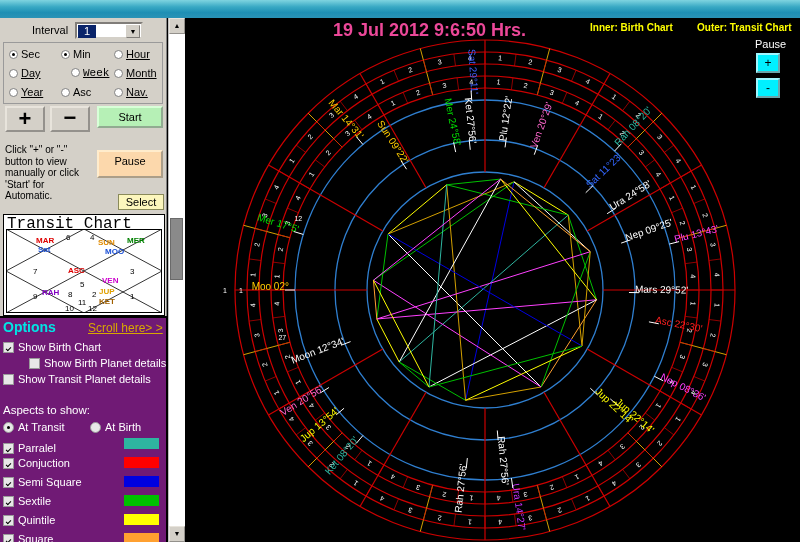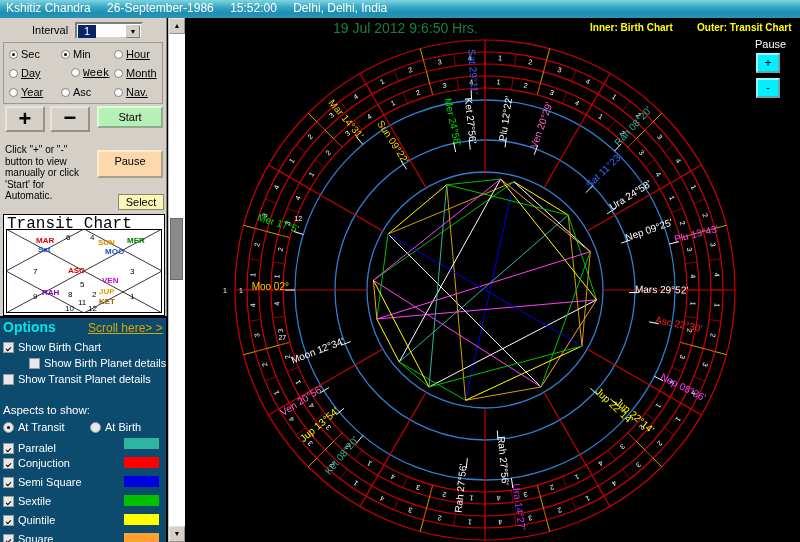--- a/index.html
+++ b/index.html
@@ -50,21 +50,21 @@
     line-height:14px;font-size:11px;}
 
   .transitbox{position:absolute;left:3px;top:196px;width:160px;height:100px;background:#fff;
     border:1px solid #000;}
   .tc-title{position:absolute;left:3px;top:0px;font-size:16px;color:#000;font-family:Liberation Mono, monospace;}
   .tc-svgwrap{position:absolute;left:2px;top:14px;width:156px;height:84px;}
   .tc-txt{font-size:8px;font-weight:bold;font-family:"Liberation Sans",sans-serif;}
   .tc-num{font-size:8px;fill:#000;font-family:"Liberation Sans",sans-serif;}
 
   
-  .options{position:absolute;left:0;top:300px;width:166px;height:224px;background:#0c4a6e;}
+  .options{position:absolute;left:0;top:300px;width:166px;height:224px;background:#701a75;}
   .opt-title{position:absolute;left:3px;top:1px;font-size:14px;font-weight:bold;color:#00e5e5;}
   .opt-scroll{position:absolute;left:88px;top:3px;font-size:12px;color:#d8a800;cursor:pointer;text-decoration:underline;}
   .chk{position:absolute;font-size:11px;color:#ffffff;white-space:nowrap;}
   .chk .box{display:inline-block;width:11px;height:11px;background:#e8e8e8;border:1px solid #9a9a9a;
     vertical-align:-2px;margin-right:4px;box-sizing:border-box;position:relative;}
   .chk.on .box:after{content:"";position:absolute;left:2px;top:4px;width:4px;height:2px;
     border-left:1.5px solid #000;border-bottom:1.5px solid #000;transform:rotate(-45deg);}
   .aspects-lbl{position:absolute;left:3px;top:86px;font-size:11.5px;color:#fff;}
   .radio2{position:absolute;font-size:11px;color:#fff;white-space:nowrap;}
   .radio2 .dot{display:inline-block;width:11px;height:11px;border:1px solid #9a9a9a;border-radius:50%;
@@ -75,45 +75,39 @@
 
   
   .vscroll{position:absolute;left:168px;top:18px;width:16px;height:524px;background:#fff;
     border-left:1px solid #c0c0c0;border-right:1px solid #c0c0c0;}
   .vs-arrow{position:absolute;left:0;width:16px;height:16px;background:#d4d0c8;
     border:1px outset #e8e4dc;box-sizing:border-box;font-size:7px;text-align:center;line-height:14px;color:#000;}
   .vs-thumb{position:absolute;left:1px;top:200px;width:13px;height:62px;background:#8a8a8a;border:1px solid #6a6a6a;box-sizing:border-box;}
 
   
   .chartarea{position:absolute;left:185px;top:18px;width:615px;height:524px;background:#000;overflow:hidden;}
-  .chart-date{position:absolute;left:148px;top:2px;font-size:14px;font-weight:normal;color:#15803d;white-space:nowrap;}
+  .chart-date{position:absolute;left:148px;top:2px;font-size:18px;font-weight:bold;color:#ec4899;white-space:nowrap;}
   .chart-inner-lbl{position:absolute;left:405px;top:4px;font-size:10px;font-weight:bold;color:#ffff00;}
   .chart-outer-lbl{position:absolute;left:512px;top:4px;font-size:10px;font-weight:bold;color:#ffff00;}
   .zoom-lbl{position:absolute;left:570px;top:20px;font-size:11px;color:#fff;}
   .zoom-btn{position:absolute;left:571px;width:24px;height:20px;background:#00f0ff;
     border:2px outset #9ff6ff;box-sizing:border-box;text-align:center;font-size:12px;color:#000;
     line-height:16px;cursor:pointer;}
   .zoom-plus{top:35px;}
   .zoom-minus{top:60px;}
   svg.wheel{position:absolute;left:0;top:0;width:615px;height:524px;}
   .plabel{font-size:10px;font-family:"Liberation Sans",sans-serif;}
   .ringnum{font-size:7px;fill:#fff;font-family:"Liberation Sans",sans-serif;}
 </style>
 </head>
 <body>
 
 <div id="app">
 
   <div class="titlebar">
-    <div class="tb-left">
-      <span>Kshitiz Chandra</span>
-      <span>26-September-1986</span>
-      <span>15:52:00</span>
-      <span>Delhi, Delhi, India</span>
-    </div>
   </div>
 
   <div class="leftpanel">
 
     <div class="grayform">
 
       <div class="interval-row">
         <div class="interval-lbl">Interval</div>
         <div class="combo">
           <div class="combo-val">1</div>

